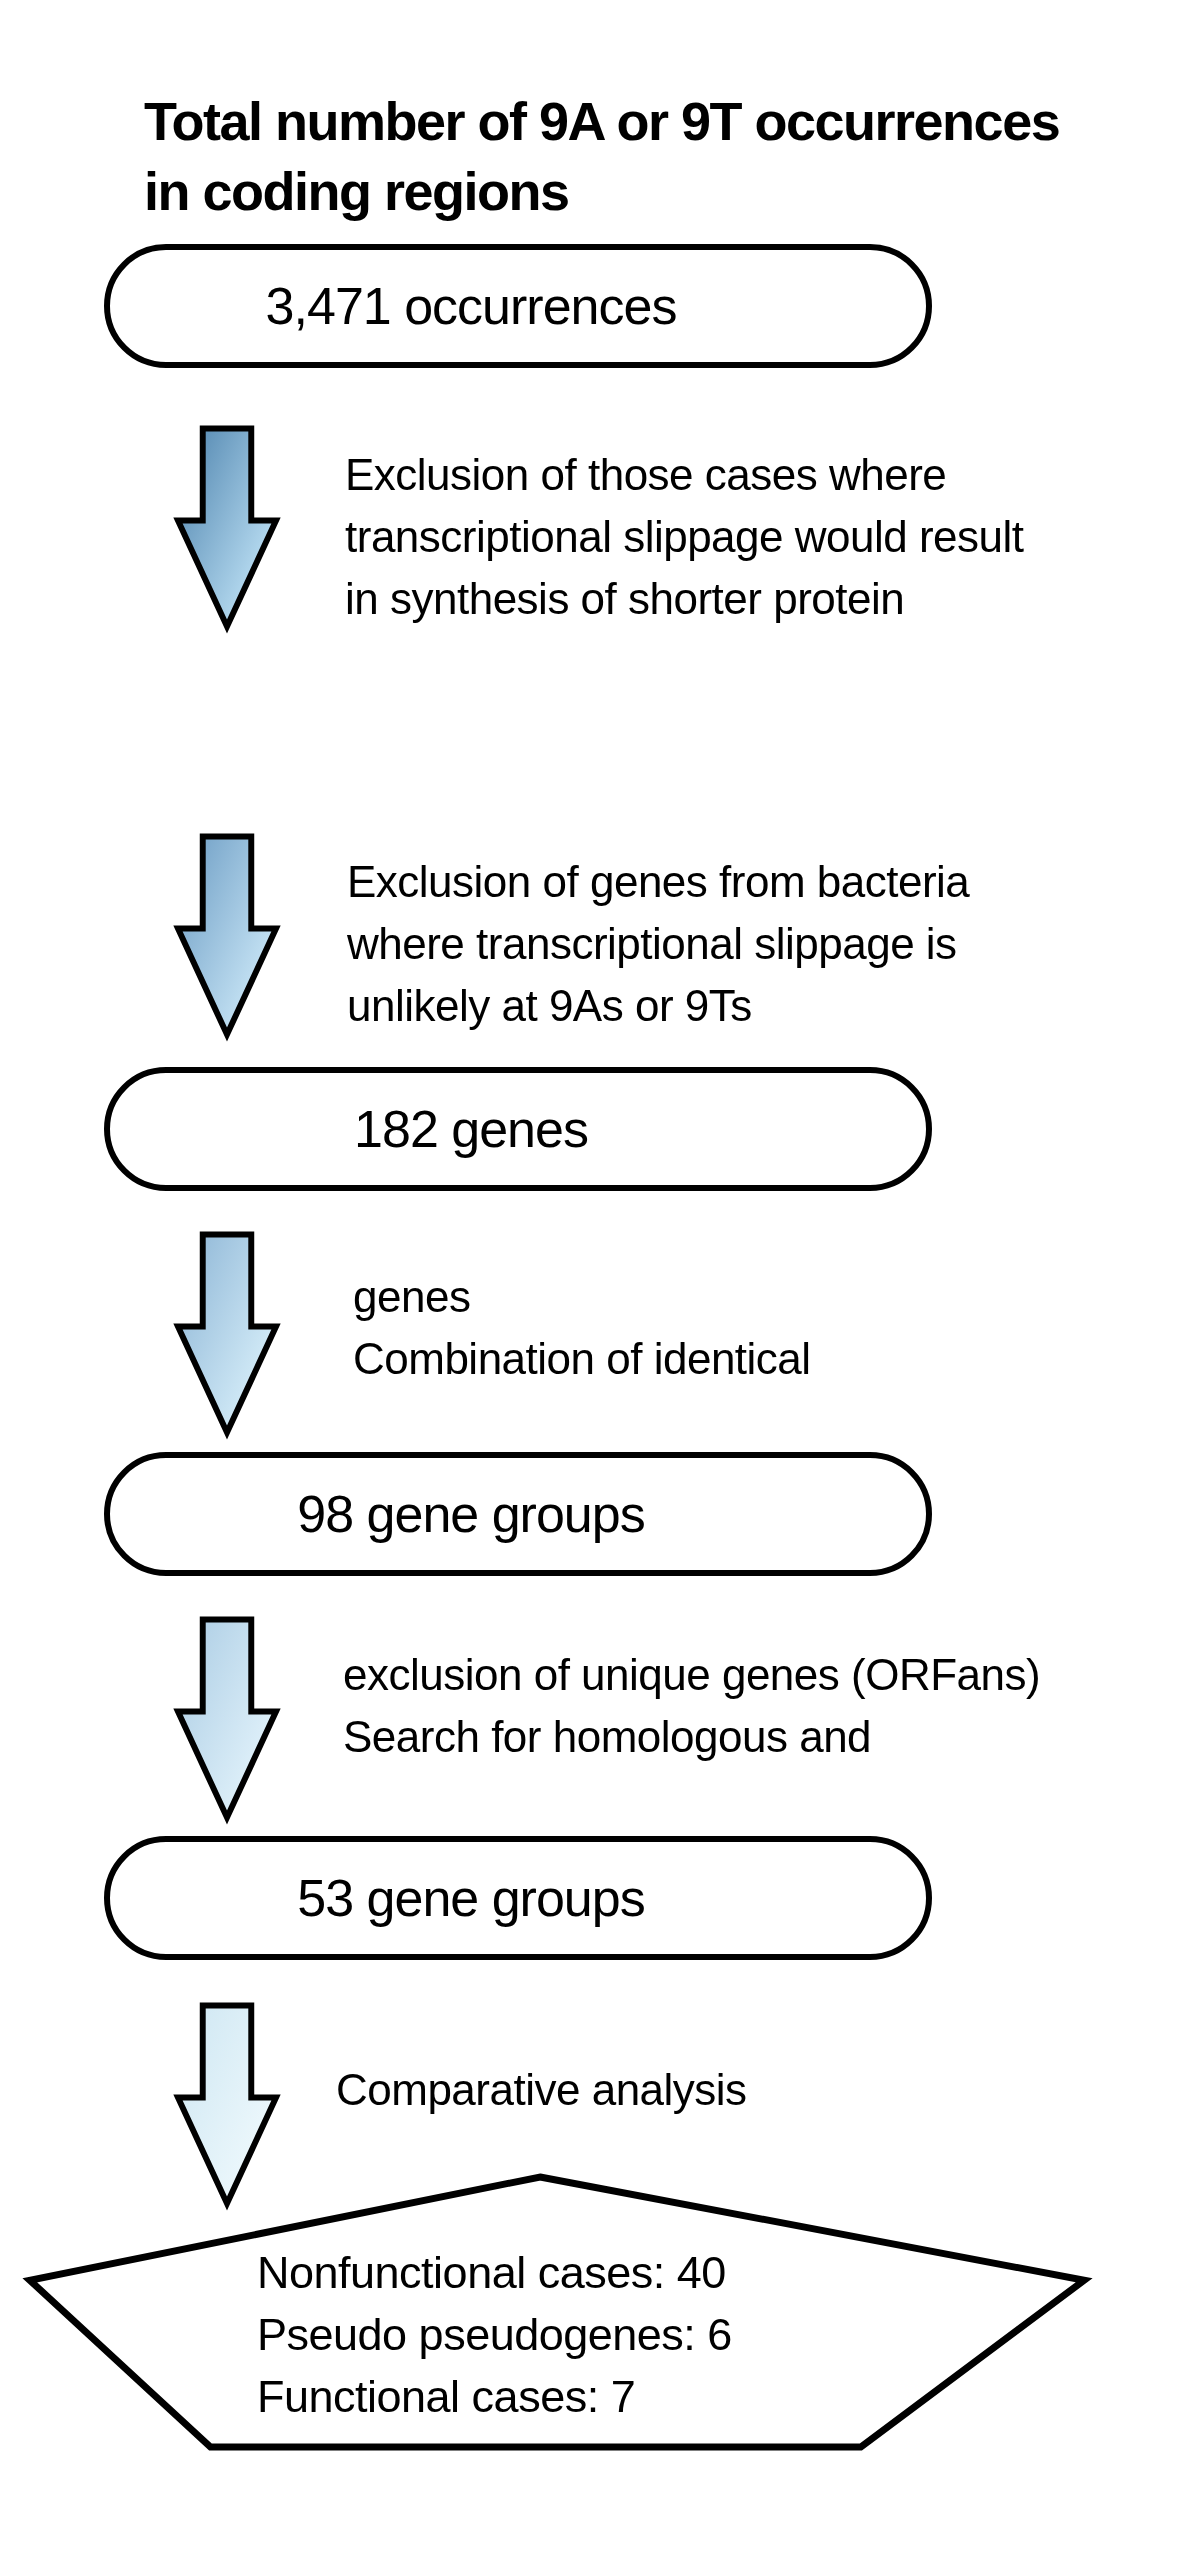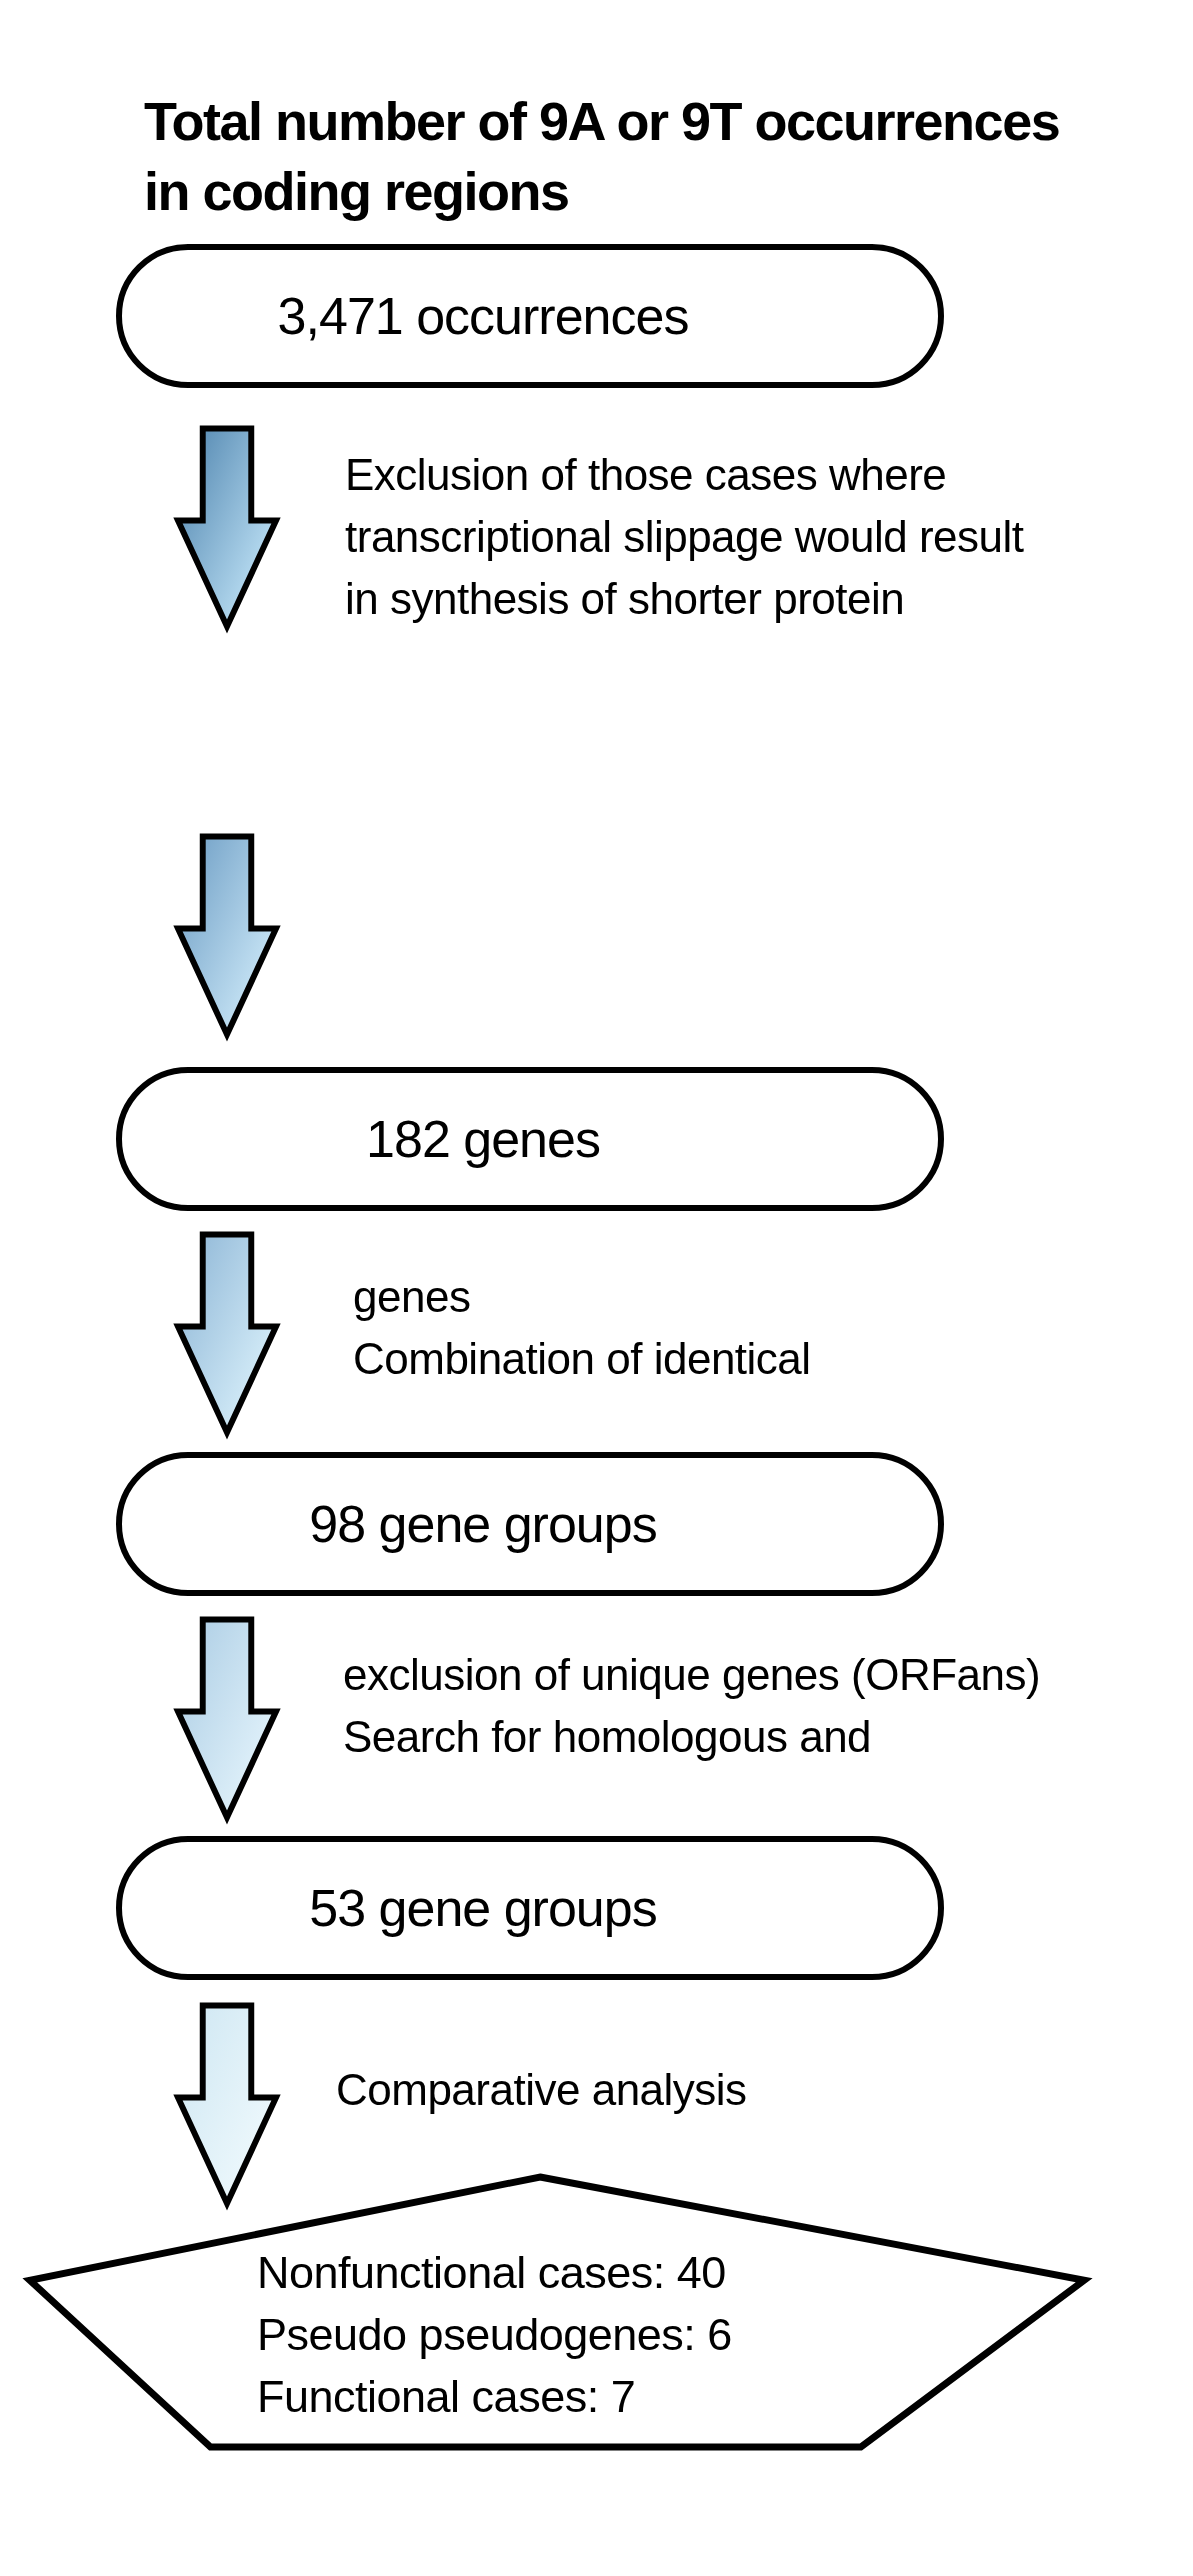--- a/index.html
+++ b/index.html
@@ -24,23 +24,23 @@
     font-size: 54px;
     font-weight: bold;
     line-height: 63px;
     letter-spacing: -1.5px;
     white-space: nowrap;
   }
   .title .tline { display: block; margin-top: 7px; }
 
   .node {
     position: absolute;
-    left: 116px;
+    left: 104px;
     width: 828px;
-    height: 144px;
+    height: 124px;
     box-sizing: border-box;
     border: 6px solid #000000;
     border-radius: 72px;
     background: #ffffff;
     display: flex;
     align-items: center;
     justify-content: center;
     padding-right: 94px;
     font-size: 52px;
     letter-spacing: -1px;
@@ -118,20 +118,25 @@
   <svg class="arrow" style="top:833px" viewBox="0 0 105 206">
     <defs>
       <linearGradient id="arrowGrad1" x1="0" y1="0" x2="0.85" y2="0.75">
         <stop offset="0" stop-color="#699ac2"></stop>
         <stop offset="1" stop-color="#c7e4f5"></stop>
       </linearGradient>
     </defs>
     <polygon points="28,3 77,3 77,96 102,96 52.5,203 3,96 28,96" fill="url(#arrowGrad1)" stroke="#000000" stroke-width="6" stroke-linejoin="miter"></polygon>
   </svg>
 
+  <div class="step-label" style="left:347px; top:851px">
+    <span class="lline">Exclusion of genes from bacteria</span>
+    <span class="lline">where transcriptional slippage is</span>
+    <span class="lline">unlikely at 9As or 9Ts</span>
+  </div>
 
   <div class="node" style="top:1067px">
     <span>182 genes</span>
   </div>
 
   <svg class="arrow" style="top:1231px" viewBox="0 0 105 206">
     <defs>
       <linearGradient id="arrowGrad2" x1="0" y1="0" x2="0.85" y2="0.75">
         <stop offset="0" stop-color="#8ab3d4"></stop>
         <stop offset="1" stop-color="#d4ecf8"></stop>

